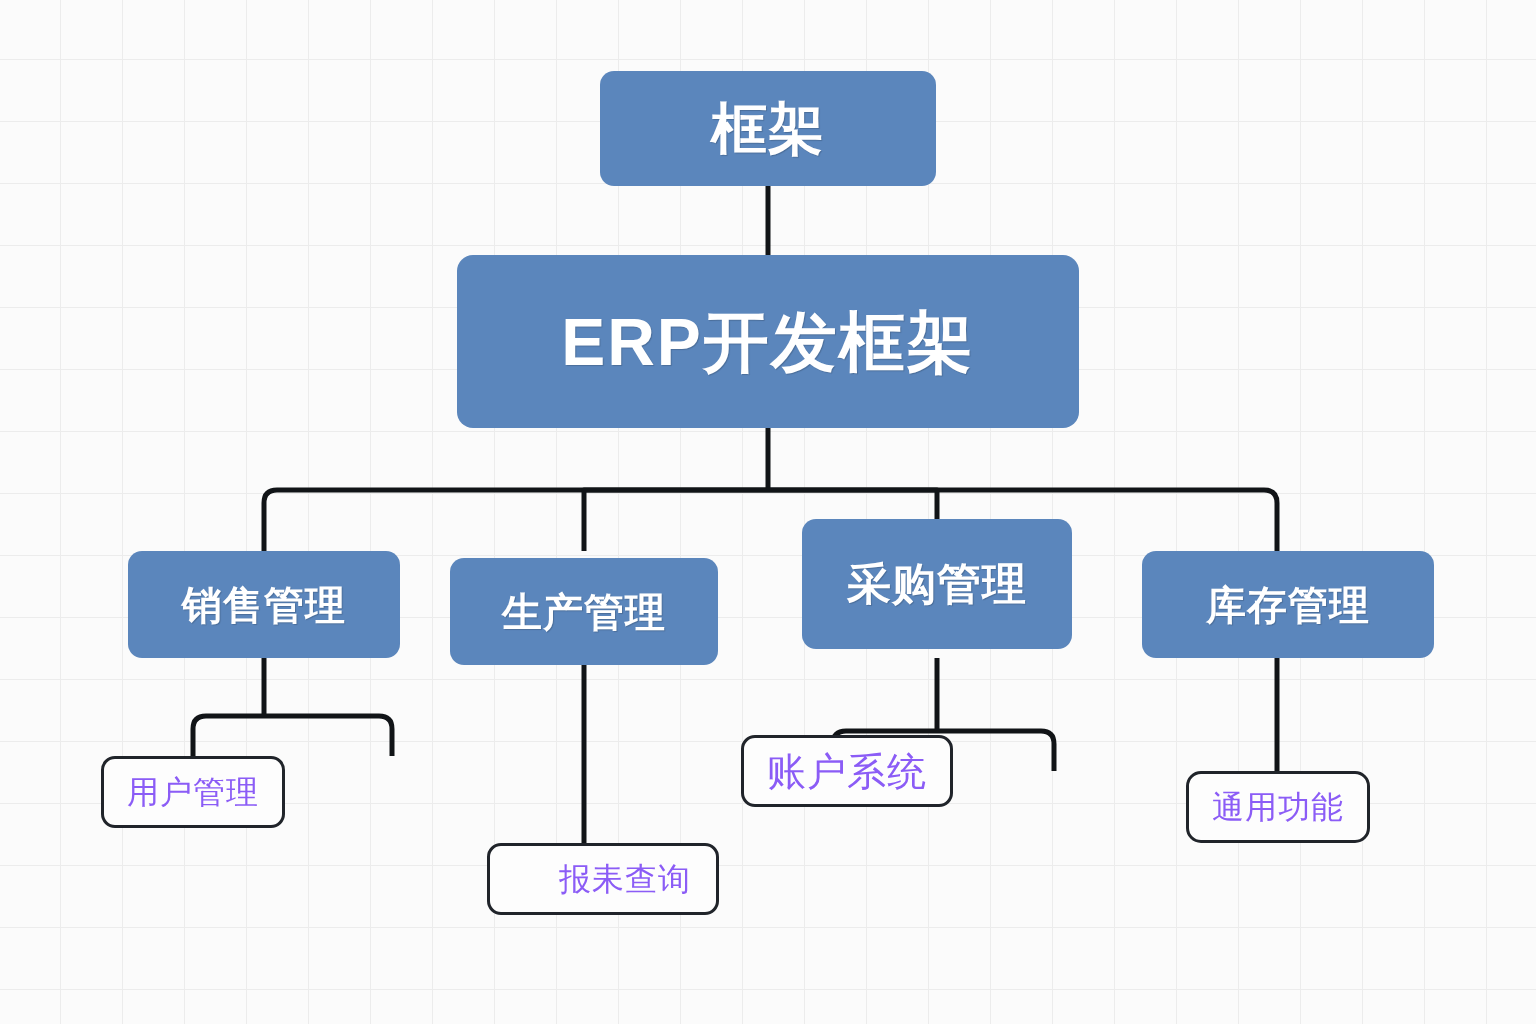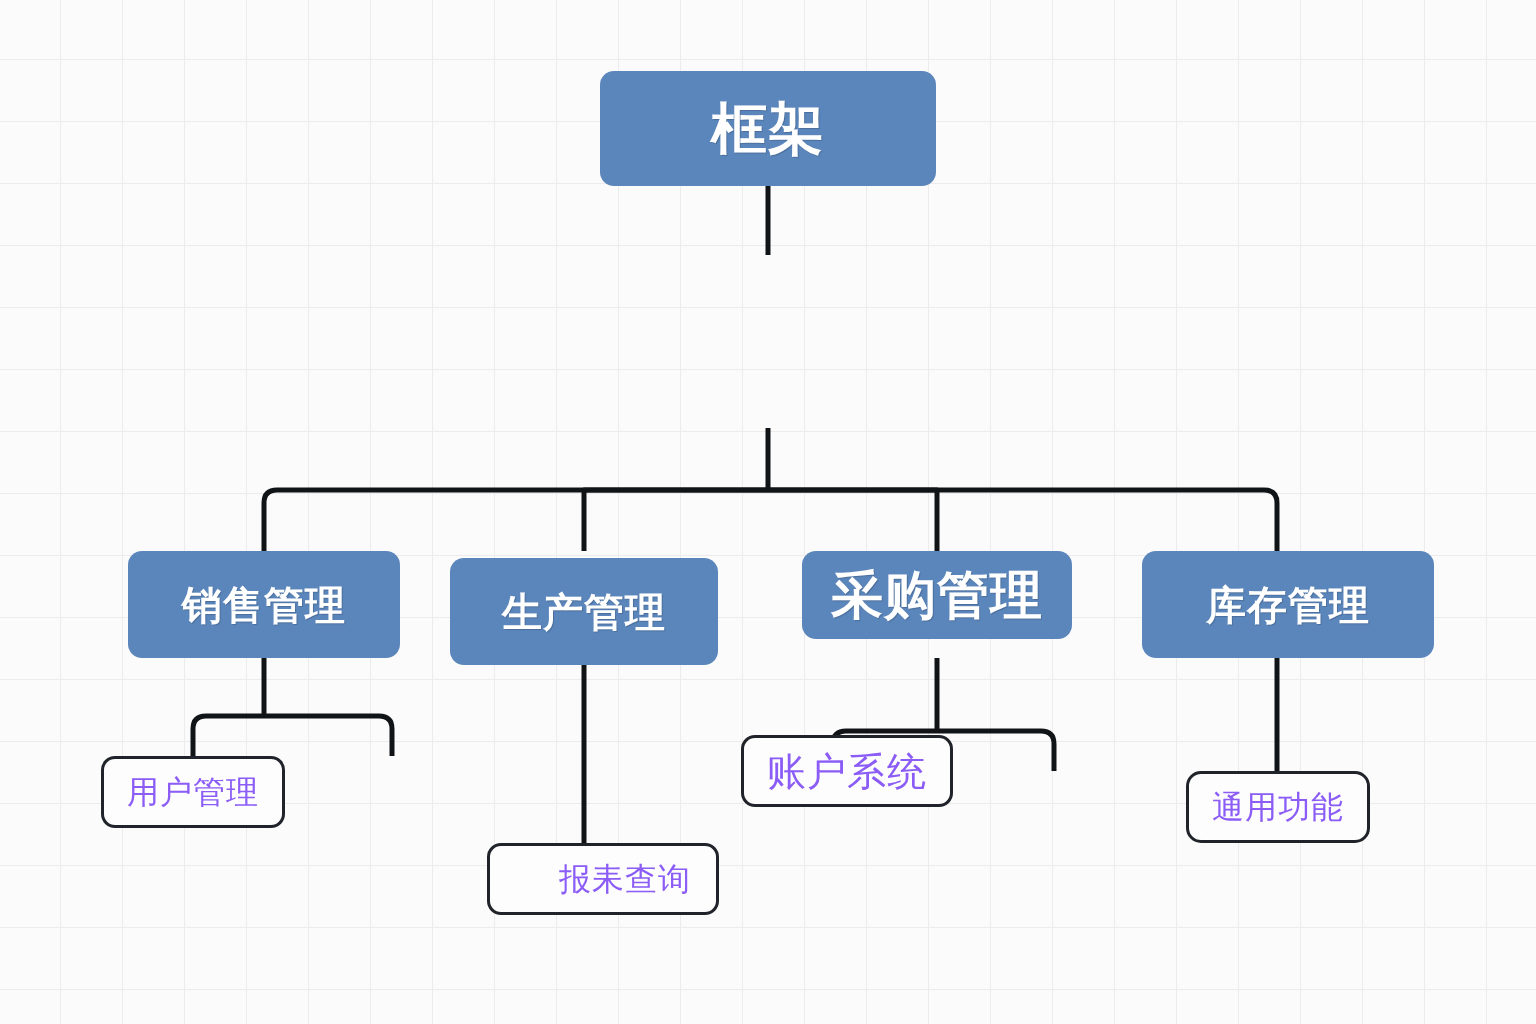--- a/index.html
+++ b/index.html
@@ -72,21 +72,21 @@
     font-weight: normal;
     letter-spacing: 1px;
   }
 
   
   #n-root      { left: 600px;  top: 71px;  width: 336px; height: 115px; font-size: 56px; }
   #n-hero      { left: 457px;  top: 255px; width: 622px; height: 173px; font-size: 66px; }
 
   #n-sales     { left: 128px;  top: 551px; width: 272px; height: 107px; font-size: 40px; }
   #n-prod      { left: 450px;  top: 551px; width: 268px; height: 107px; font-size: 40px; margin-top: 7px; }
-  #n-purch     { left: 802px;  top: 551px; width: 270px; height: 88px; font-size: 52px; }
+  #n-purch     { left: 802px;  top: 519px; width: 270px; height: 130px; font-size: 44px; }
   #n-stock     { left: 1142px; top: 551px; width: 292px; height: 107px; font-size: 40px; }
 
   #n-user      { left: 101px;  top: 756px; width: 184px; height: 72px; font-size: 32px; }
   #n-perm      { left: 300px;  top: 756px; width: 184px; height: 72px; font-size: 32px; }
   #n-report    { left: 487px;  top: 843px; width: 232px; height: 72px; font-size: 32px; padding-left: 44px; }
   #n-account   { left: 741px;  top: 735px; width: 212px; height: 72px; font-size: 39px; }
   #n-order     { left: 962px;  top: 771px; width: 184px; height: 72px; font-size: 32px; }
   #n-common    { left: 1186px; top: 771px; width: 184px; height: 72px; font-size: 32px; border-radius: 15px; }
 </style>
 </head>
@@ -115,20 +115,21 @@
       <path d="M937,658 L937,731"></path>
       <path d="M937,731 L846,731 Q833,731 833,744 L833,771"></path>
       <path d="M937,731 L1041,731 Q1054,731 1054,744 L1054,771"></path>
 
       <path d="M1277,658 L1277,771"></path>
     </g>
   </svg>
 
   <div class="node blue root" id="n-root">框架</div>
 
+  <div class="node blue hero" id="n-hero">ERP开发框架</div>
 
   <div class="node blue" id="n-sales">销售管理</div>
 
   <div class="node blue" id="n-prod">生产管理</div>
 
   <div class="node blue" id="n-purch">采购管理</div>
 
   <div class="node blue" id="n-stock">库存管理</div>
 
   <div class="node leaf" id="n-user">用户管理</div>

